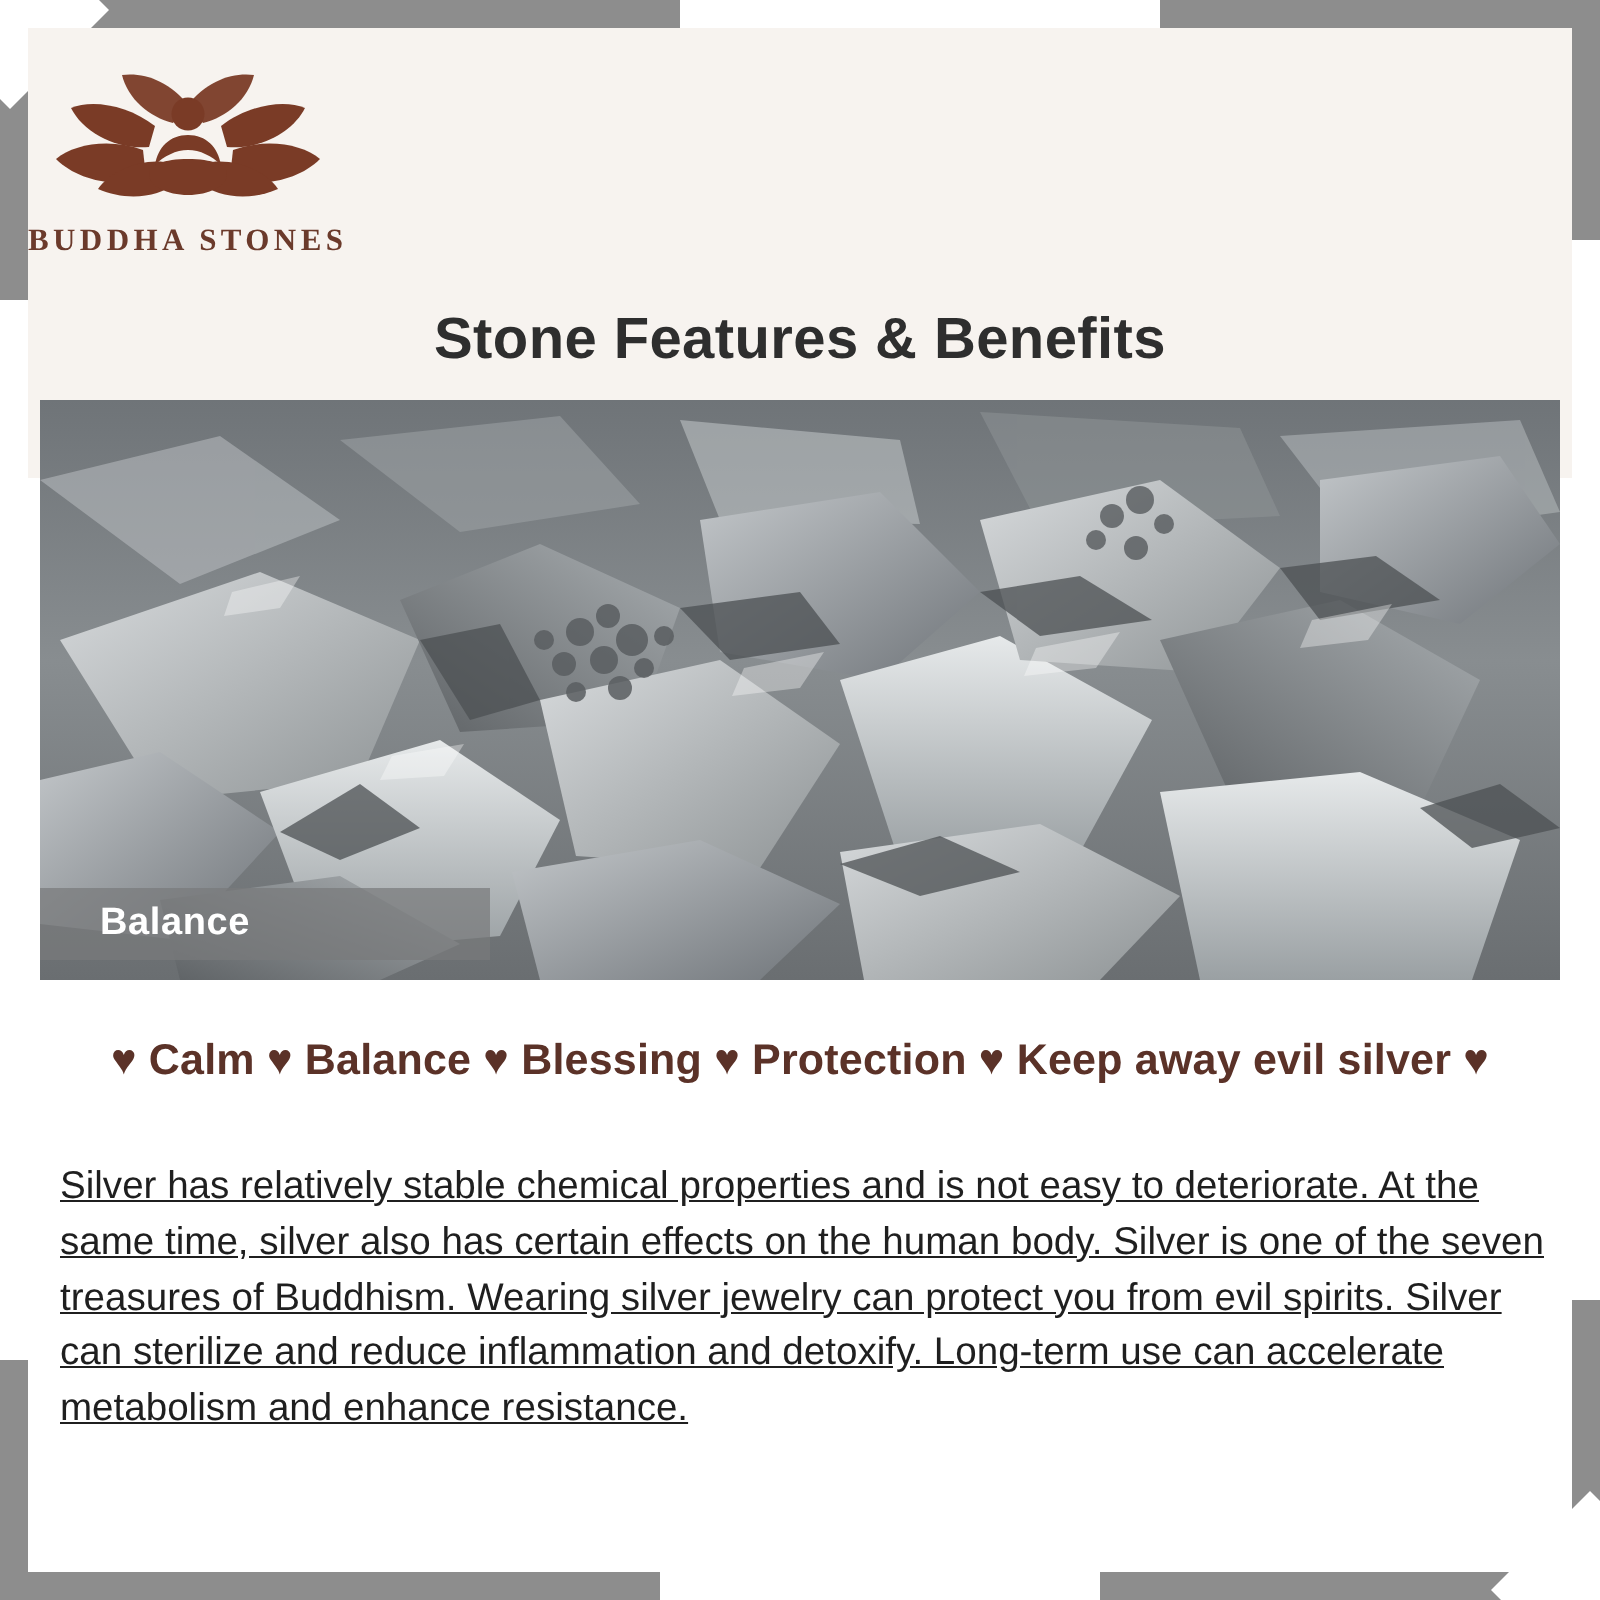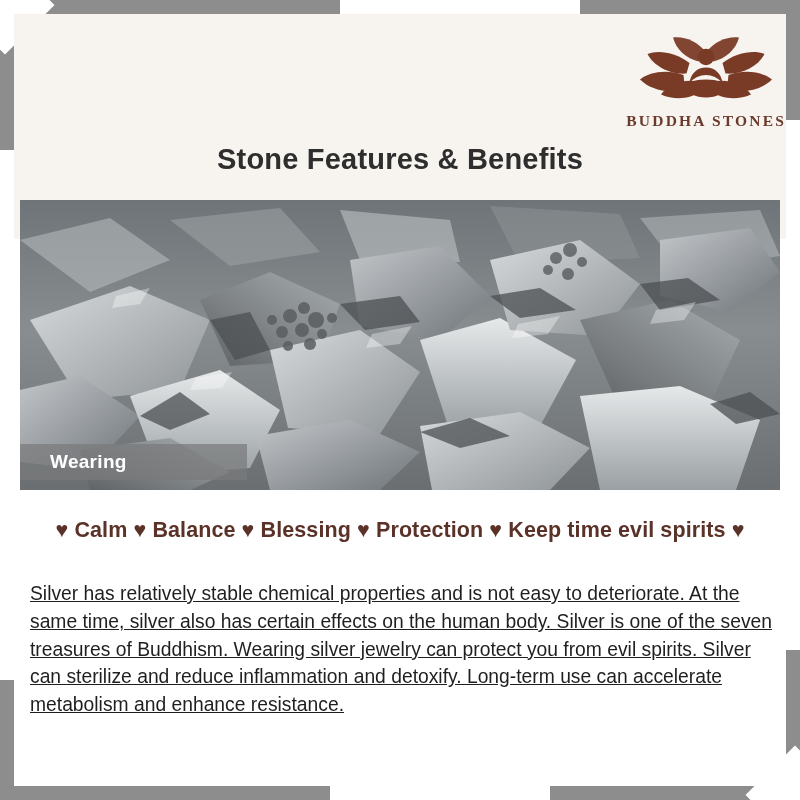--- a/index.html
+++ b/index.html
@@ -82,21 +82,21 @@
   }
 
   
   .header {
     position: absolute;
     top: 14px; left: 14px; right: 14px;
     height: 225px;
     background: #f7f3ef;
     display: flex;
     flex-direction: column;
-    align-items: flex-end;
+    align-items: flex-start;
   }
   .logo-wrap {
     margin-top: 16px;
     display: flex;
     flex-direction: column;
     align-items: center;
   }
   .logo-mark {
     width: 150px;
     height: 78px;
@@ -109,21 +109,21 @@
     color: #6b3a2b;
     font-weight: bold;
     font-family: "Liberation Serif", serif;
   }
   .title-bar {
     margin-top: 12px;
     width: 100%;
     text-align: center;
   }
   .title-bar h1 {
-    margin: 1px;
+    margin: 12px;
     font-size: 29px;
     font-weight: bold;
     color: #2e2e2e;
     letter-spacing: 0.2px;
   }
 
   
   .hero {
     position: absolute;
     top: 200px; left: 20px; right: 20px;
@@ -294,20 +294,20 @@
       </g>
 
       <g fill="#ffffff" opacity="0.35">
         <polygon points="96,96 130,88 120,104 92,108"></polygon>
         <polygon points="352,134 392,126 380,144 346,148"></polygon>
         <polygon points="498,124 540,116 528,134 492,138"></polygon>
         <polygon points="636,110 676,102 664,120 630,124"></polygon>
         <polygon points="176,178 212,172 202,188 170,190"></polygon>
       </g>
     </svg>
-    <div class="hero-label">Wearing</div>
+    <div class="hero-label">Balance</div>
   </div>
 
-  <div class="benefits">♥ Calm ♥ Balance ♥ Blessing ♥ Protection ♥ Keep time evil spirits ♥</div>
+  <div class="benefits">♥ Calm ♥ Balance ♥ Blessing ♥ Protection ♥ Keep away evil silver ♥</div>
 
   <div class="body-copy">Silver has relatively stable chemical properties and is not easy to deteriorate. At the same time, silver also has certain effects on the human body. Silver is one of the seven treasures of Buddhism. Wearing silver jewelry can protect you from evil spirits. Silver can sterilize and reduce inflammation and detoxify. Long-term use can accelerate metabolism and enhance resistance.</div>
 
 </div>
 
 </body></html>

